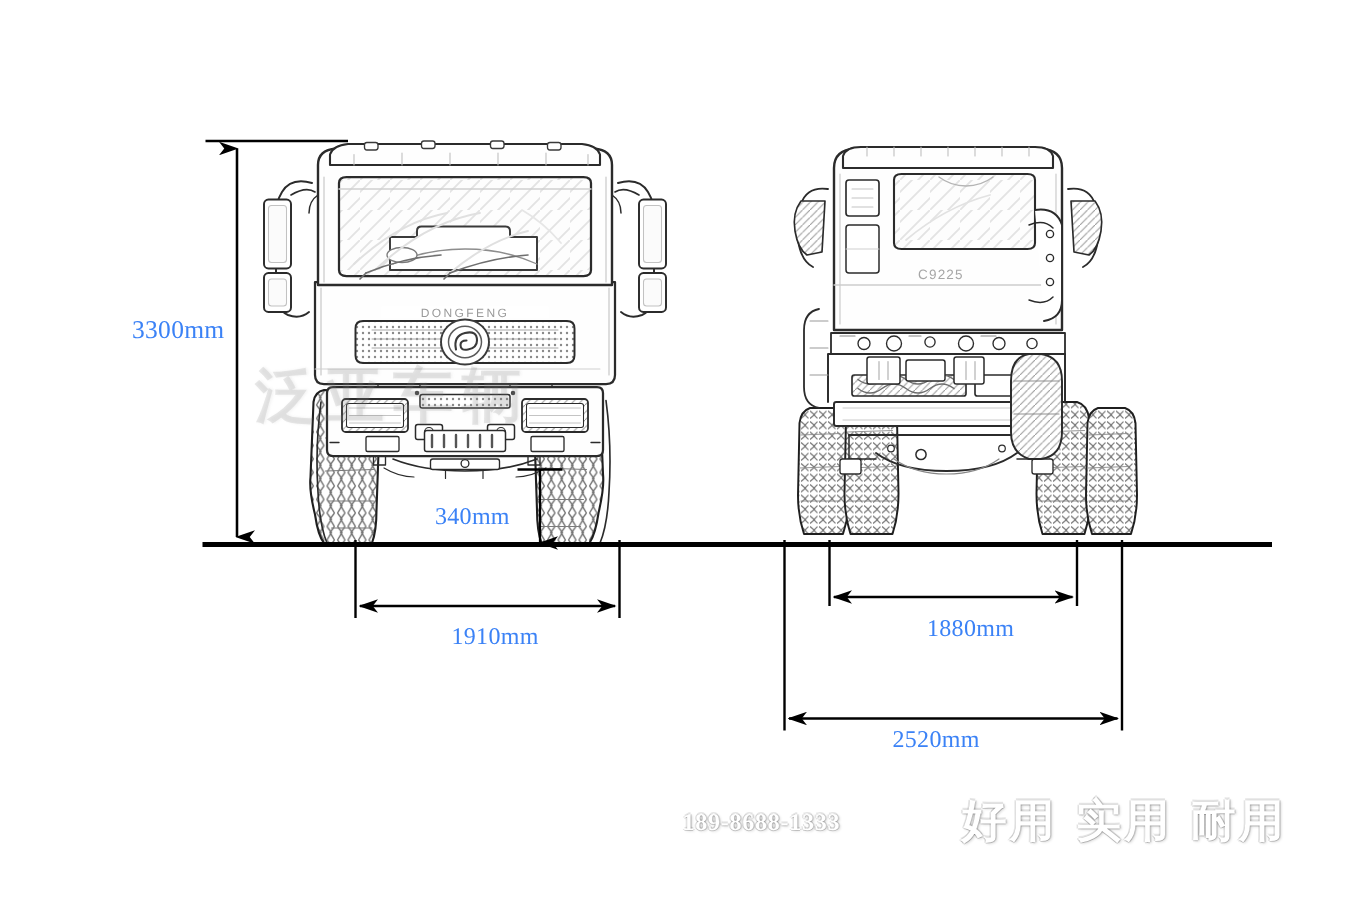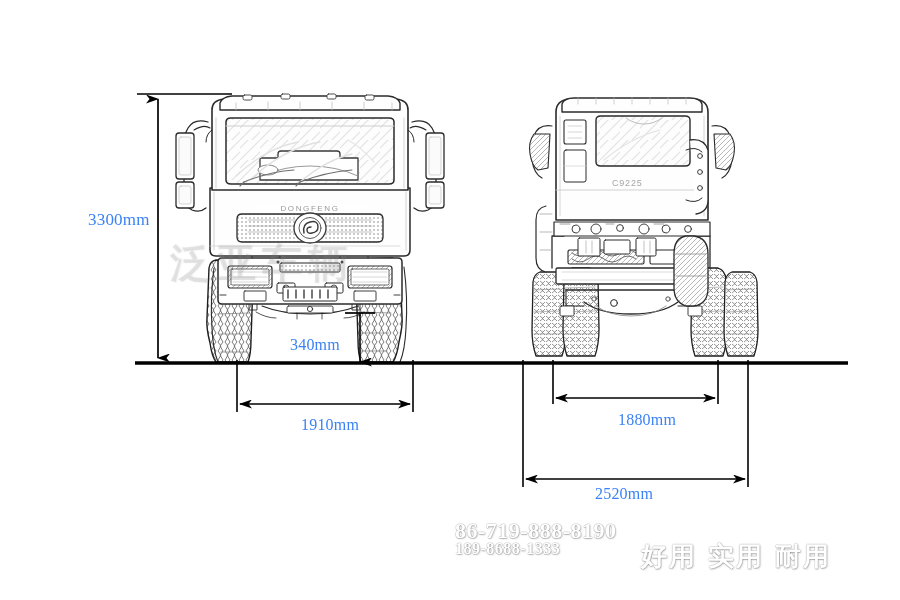--- a/index.html
+++ b/index.html
@@ -55,24 +55,23 @@
   .wm-cn-left {
     left: 244px; top: 524px;
     font-size: 33px;
     font-family: "DejaVu Sans", sans-serif;
     letter-spacing: 4px;
   }
   .wm-phone1 { left: 455px; top: 518px; font-size: 22px; font-family: "Liberation Serif", serif; letter-spacing: 0.5px; }
   .wm-phone2 { left: 455px; top: 540px; font-size: 16px; font-family: "Liberation Serif", serif; letter-spacing: 0.5px; }
   .wm-cn-right {
     left: 641px; top: 527px;
-    font-size: 26px;
+    font-size: 30px;
     font-family: "DejaVu Sans", sans-serif;
     letter-spacing: 2px;
-    margin-top: 12px;
   }
   .wm-ghost {
     left: 170px; top: 235px;
     font-size: 40px;
     font-family: "DejaVu Sans", sans-serif;
     letter-spacing: 6px;
     color: rgba(255,255,255,0.0);
     text-shadow:
       0 1px 0 rgba(120,120,120,0.30),
       1px 1px 2px rgba(140,140,140,0.22);
@@ -377,17 +376,16 @@
     </g>
   </svg>
 
   <div class="dim-label dim-3300">3300mm</div>
   <div class="dim-label dim-340">340mm</div>
   <div class="dim-label dim-1910">1910mm</div>
   <div class="dim-label dim-1880">1880mm</div>
   <div class="dim-label dim-2520">2520mm</div>
 
   <div class="wm wm-ghost">泛亚车辆</div>
-  <div class="wm wm-phone1">86-719-888-8190</div>
   <div class="wm wm-phone2">189-8688-1333</div>
   <div class="wm wm-cn-right">好用 实用 耐用</div>
 
 </div>
 
 </body></html>

